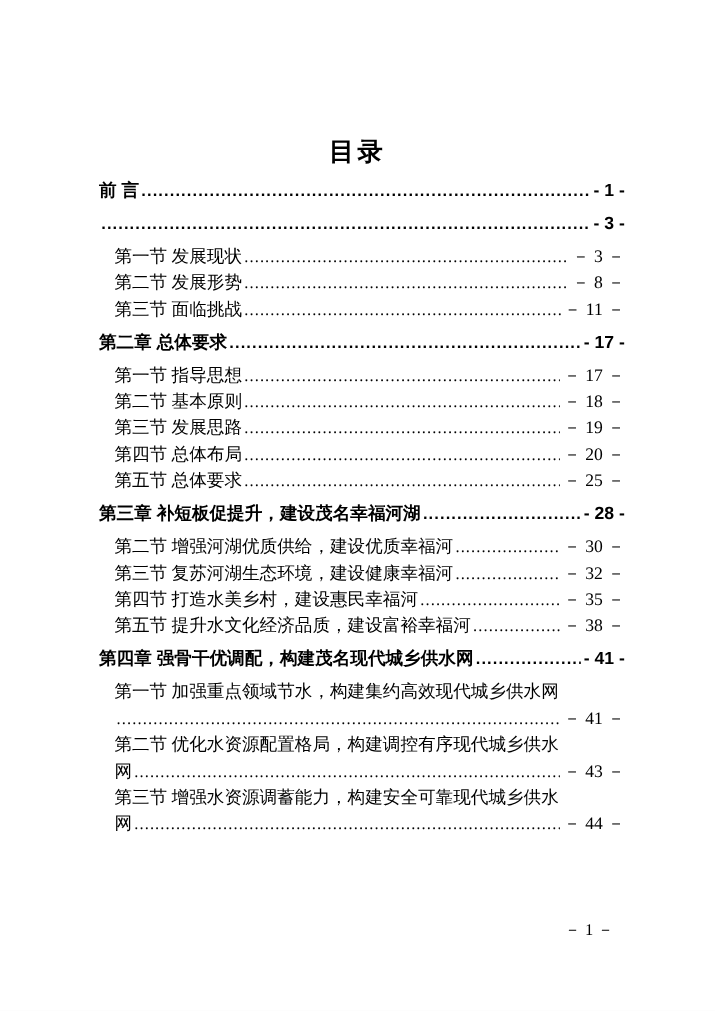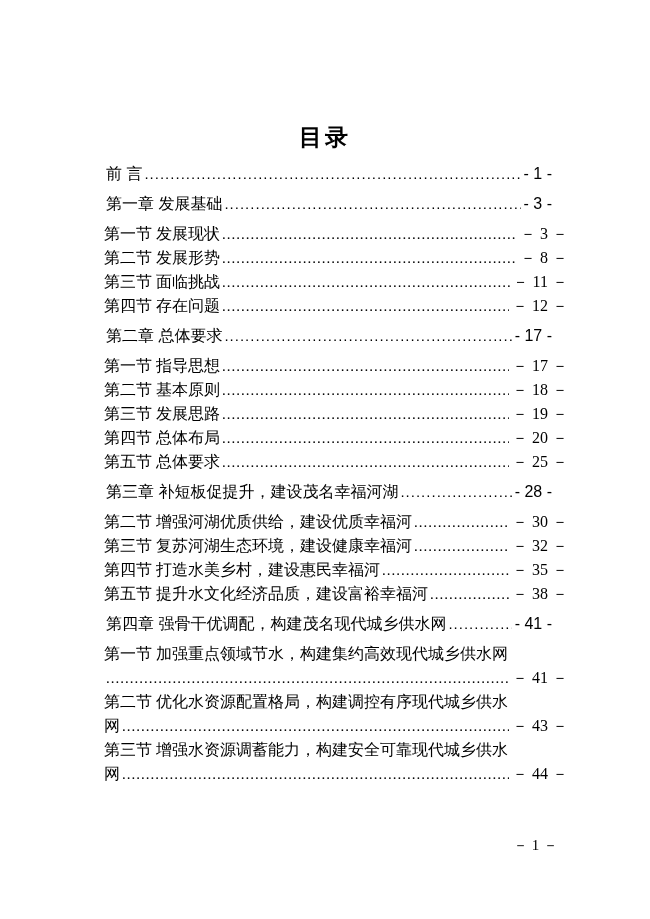--- a/index.html
+++ b/index.html
@@ -31,22 +31,22 @@
     left: 90px;
     width: 478px;
     font-size: 16px;
   }
   .toc-row {
     display: flex;
     align-items: baseline;
     line-height: 24px;
   }
   .toc-row.chapter {
-    font-weight: normal;
-    margin: 6px 16px;
+    font-weight: bold;
+    margin: 6px 0;
     font-family: "Liberation Sans", "DejaVu Sans", sans-serif;
     justify-content: space-between;
   }
   .toc-row.section, .toc-row.cont {
     padding-left: 14px;
     font-family: Liberation Serif, serif;
   }
   .toc-label { white-space: pre-wrap; }
   .leader {
     flex: 1;
@@ -75,43 +75,37 @@
 <div class="page">
   <div class="doc-title">目录</div>
 
   <div class="toc">
       <div class="toc-row chapter">
         <span class="toc-label">前 言</span>
         <span class="leader"></span>
         <span class="pagenum">- 1 -</span>
       </div>
       <div class="toc-row chapter">
-        <span class="toc-label">第一章 发展基础</span>
         <span class="leader"></span>
         <span class="pagenum">- 3 -</span>
       </div>
       <div class="toc-row section">
         <span class="toc-label">第一节 发展现状</span>
         <span class="leader"></span>
         <span class="pagenum">－ 3 －</span>
       </div>
       <div class="toc-row section">
         <span class="toc-label">第二节 发展形势</span>
         <span class="leader"></span>
         <span class="pagenum">－ 8 －</span>
       </div>
       <div class="toc-row section">
         <span class="toc-label">第三节 面临挑战</span>
         <span class="leader"></span>
         <span class="pagenum">－ 11 －</span>
-      </div>
-      <div class="toc-row section">
-        <span class="toc-label">第四节 存在问题</span>
-        <span class="leader"></span>
-        <span class="pagenum">－ 12 －</span>
       </div>
       <div class="toc-row chapter">
         <span class="toc-label">第二章 总体要求</span>
         <span class="leader"></span>
         <span class="pagenum">- 17 -</span>
       </div>
       <div class="toc-row section">
         <span class="toc-label">第一节 指导思想</span>
         <span class="leader"></span>
         <span class="pagenum">－ 17 －</span>

